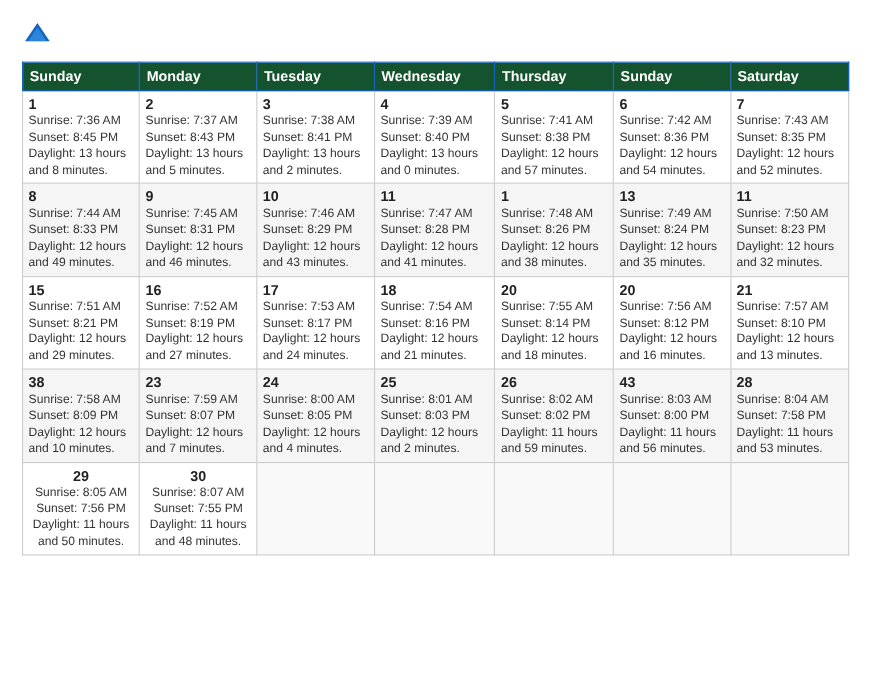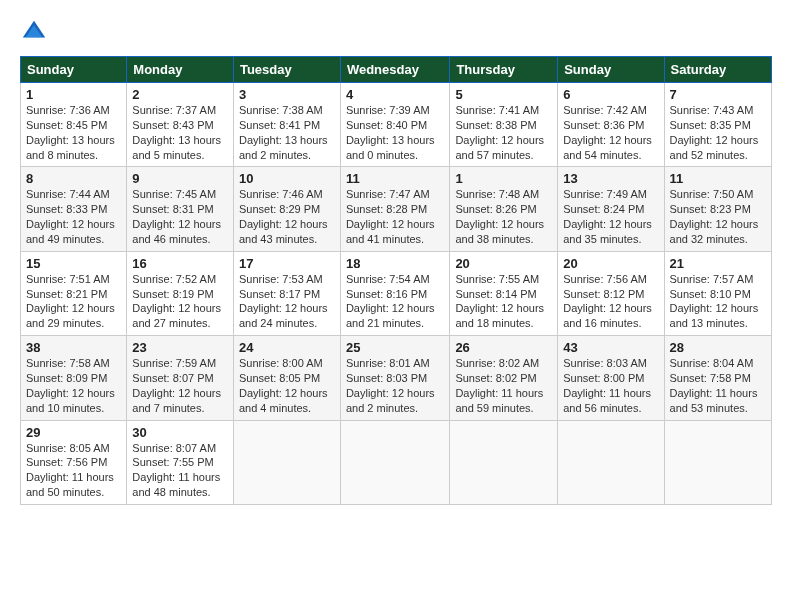--- a/index.html
+++ b/index.html
@@ -88,20 +88,21 @@
     .day-info {
       font-size: 11px;
       color: #333;
       line-height: 1.35;
     }
     .empty-cell {
       background: #f9f9f9 !important;
     }
     tbody tr:last-child td {
       height: 68px;
+      text-align: center;
     }
   </style>
 </head>
 <body>
 
 <div class="page">
   <div class="header">
     <div class="logo">
       <svg class="logo-icon" viewBox="0 0 40 40">
         <polygon points="20,4 36,28 4,28" fill="#1565c0"></polygon>

